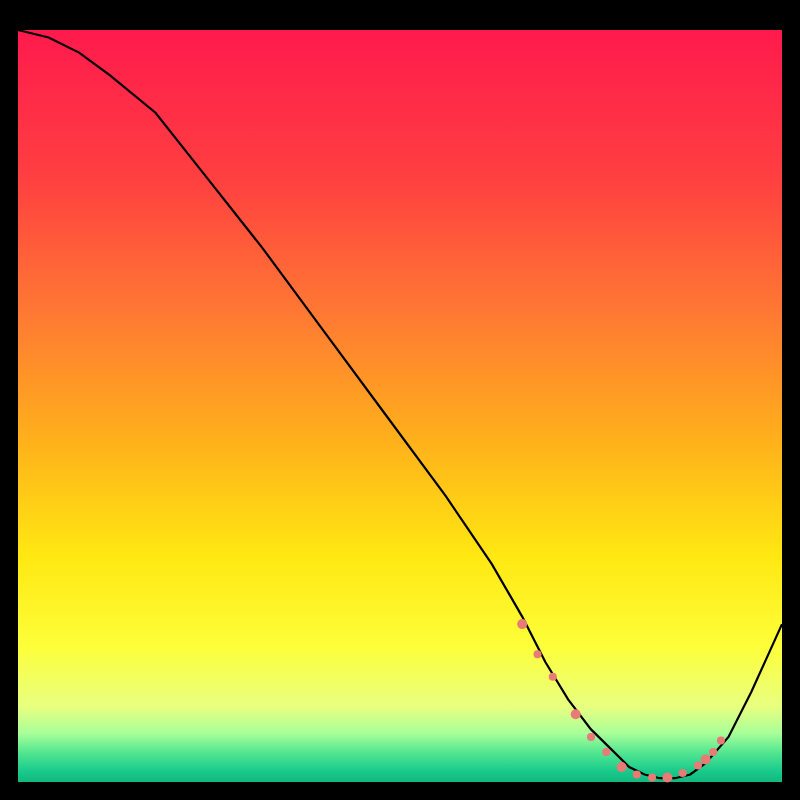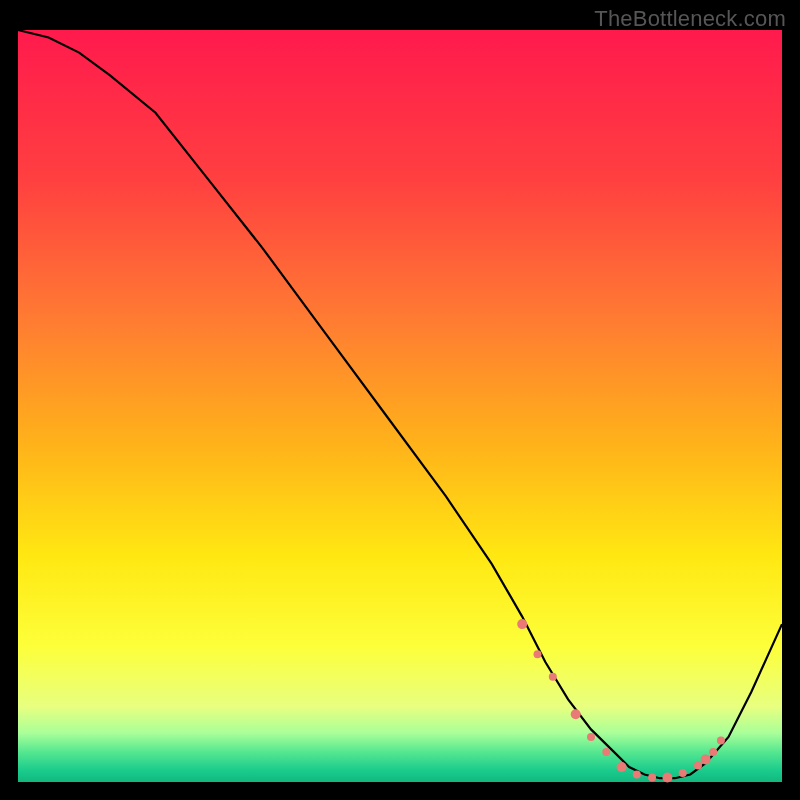--- a/index.html
+++ b/index.html
@@ -26,21 +26,20 @@
     letter-spacing: 0.2px;
   }
   svg {
     display: block;
   }
 </style>
 </head>
 <body>
 
 <div class="frame">
-  <div class="watermark">TheBottleneck.com</div>
 
   <svg id="chart-svg" width="800" height="800" viewBox="0 0 800 800">
     <defs>
       <linearGradient id="bg-grad" x1="0" y1="0" x2="0" y2="1">
           <stop offset="0%" stop-color="#ff1a4d"></stop>
           <stop offset="20%" stop-color="#ff4040"></stop>
           <stop offset="38%" stop-color="#ff7a33"></stop>
           <stop offset="55.00000000000001%" stop-color="#ffb21a"></stop>
           <stop offset="70%" stop-color="#ffe812"></stop>
           <stop offset="82%" stop-color="#fdff3a"></stop>

